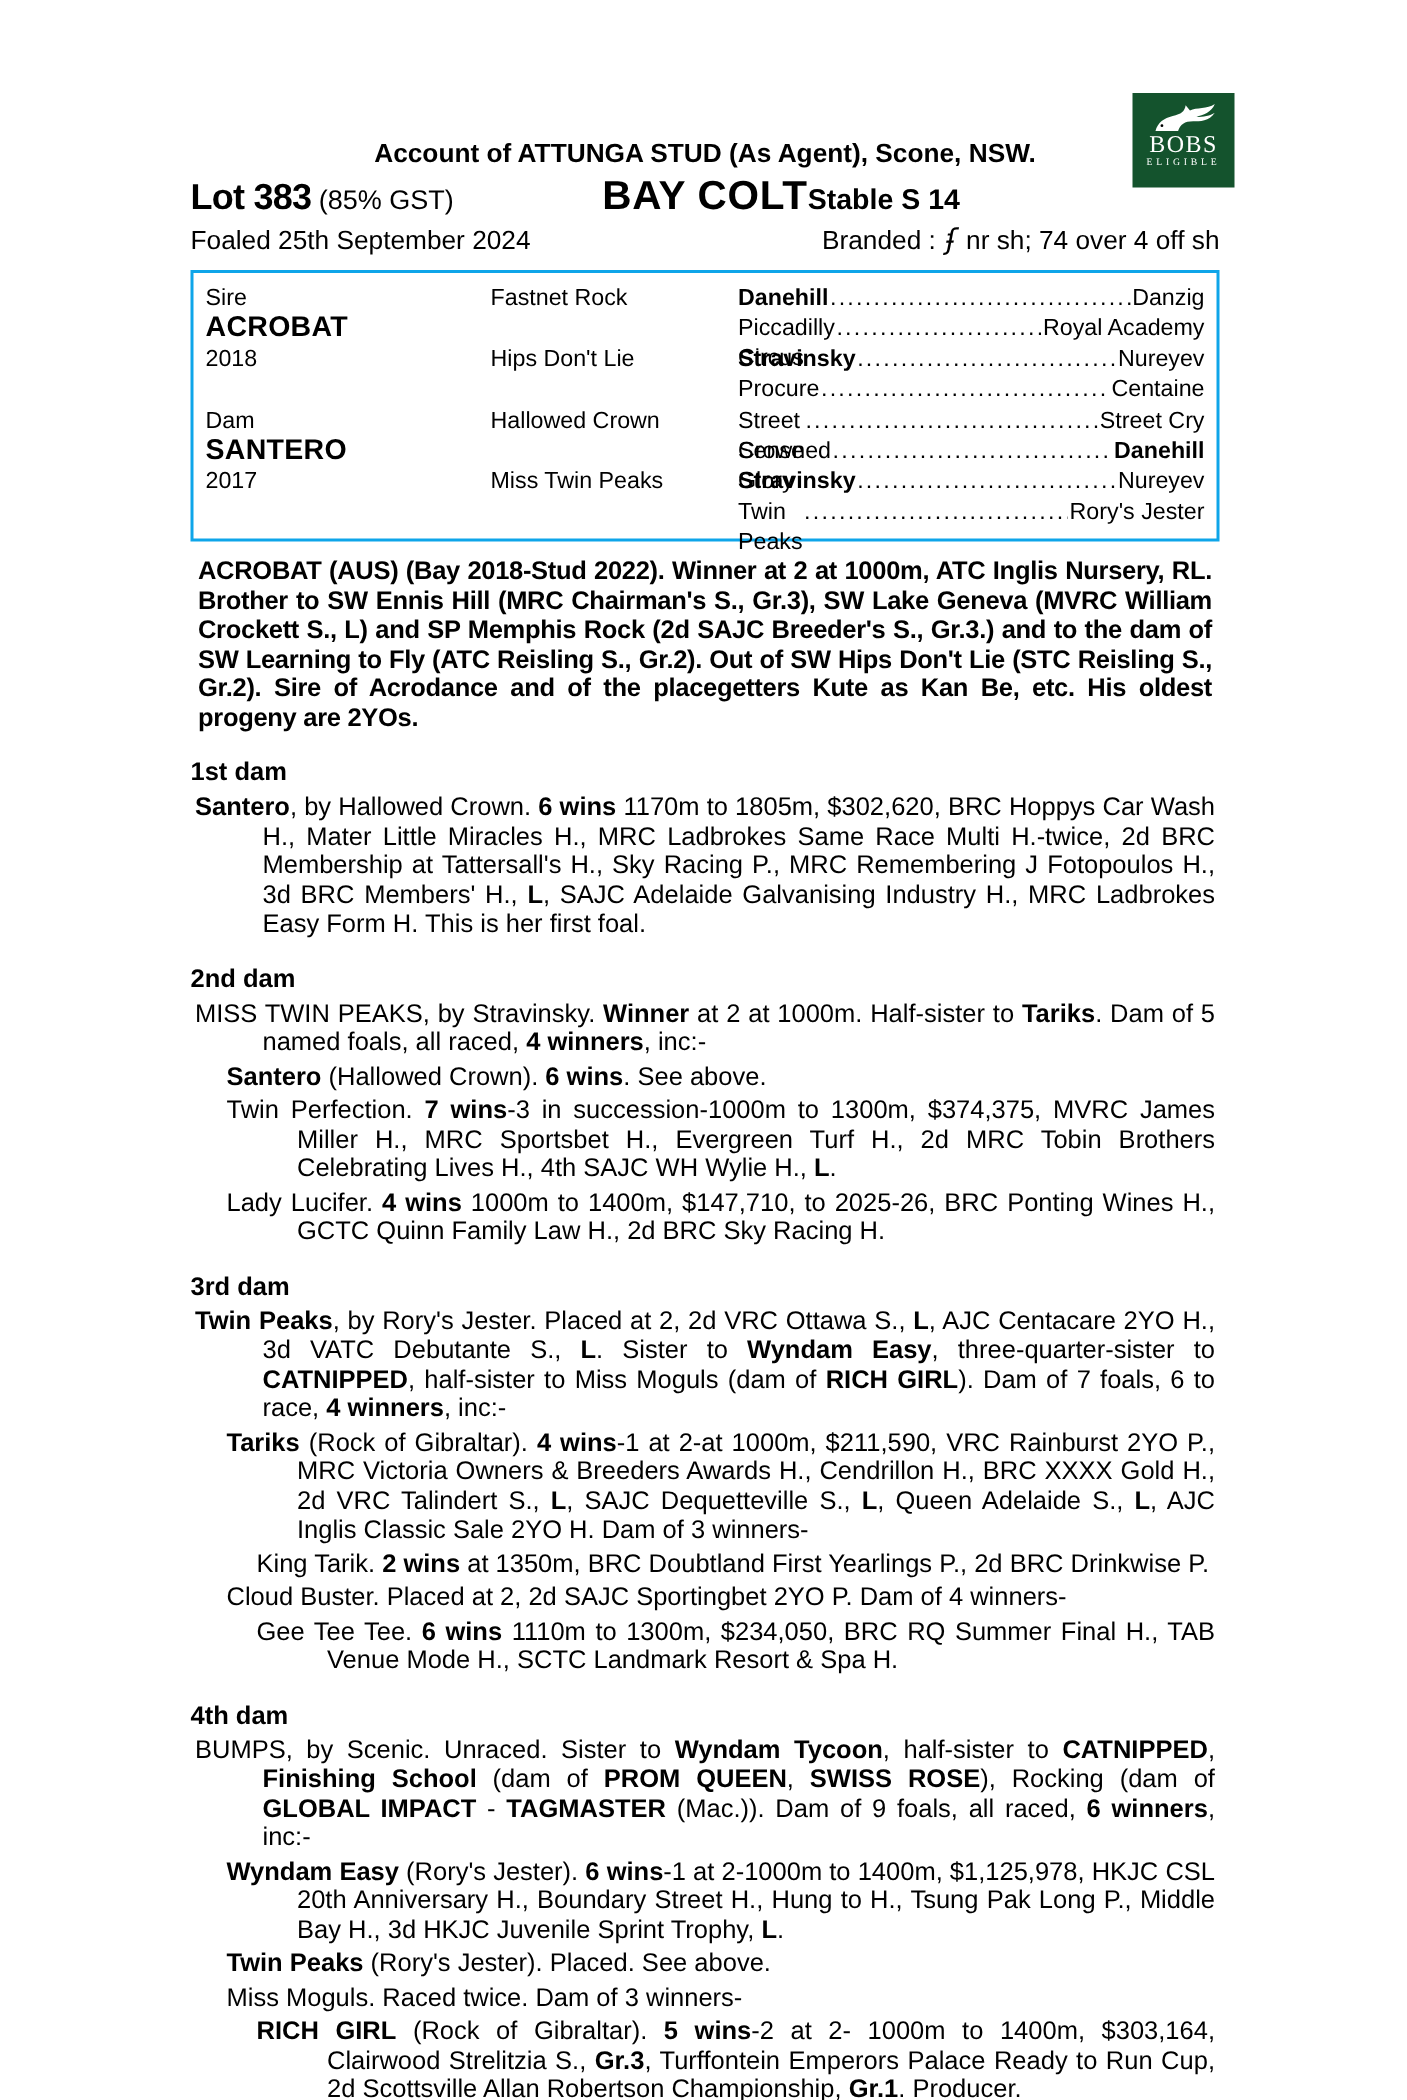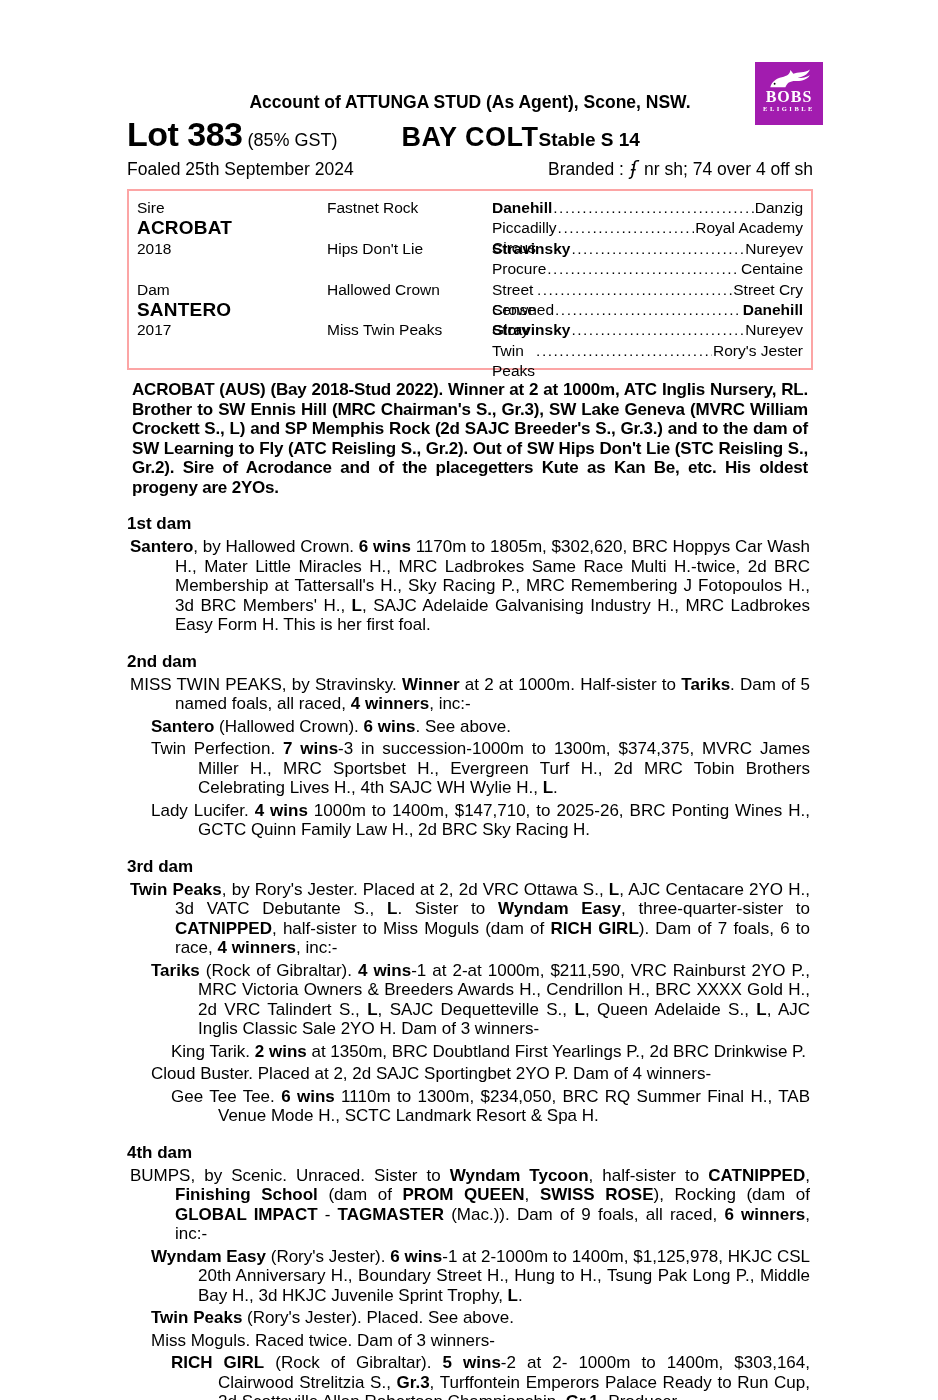--- a/index.html
+++ b/index.html
@@ -4,35 +4,35 @@
 <style>
   html,body{margin:0;padding:0;background:#fff;}
   body{width:938px;height:1400px;position:relative;font-family:"Liberation Sans",sans-serif;color:#000;overflow:hidden;}
   .page{position:relative;width:938px;height:1400px;}
   .content{position:absolute;left:127px;top:0;width:686px;}
 
   
   .account{padding-top:92px;text-align:center;font-weight:bold;font-size:17.5px;line-height:20px;}
   .lot-row{margin-top:3px;display:grid;grid-template-columns:1fr auto 1fr;align-items:baseline;}
   .lot-left{white-space:nowrap;}
-  .lot-num{font-weight:bold;font-size:34px;letter-spacing:-0.5px;margin-top:21px;}
+  .lot-num{font-weight:bold;font-size:24px;letter-spacing:-0.5px;margin-top:21px;}
   .gst{font-size:18px;margin-left:5px;}
   .big-title{font-weight:bold;font-size:27px;letter-spacing:0.5px;text-align:center;}
   .stable{font-weight:bold;font-size:19px;}
   .foal-row{margin-top:3px;display:flex;justify-content:space-between;align-items:baseline;font-size:17.5px;line-height:22px;gap:15px;}
   .brandmark{font-family:"DejaVu Sans",sans-serif;font-style:italic;font-size:19px;padding:0 2px;}
 
   
-  .bobs{position:absolute;top:62px;right:115px;width:68px;height:63px;background:#a21caf;color:#fff;text-align:center;overflow:hidden;font-weight:bold;}
+  .bobs{position:absolute;top:62px;right:115px;width:68px;height:63px;background:#14532d;color:#fff;text-align:center;overflow:hidden;}
   .bobs svg{display:block;margin:5px auto 0;}
   .bobs-title{font-family:"Liberation Serif",serif;font-size:16px;letter-spacing:1px;line-height:15px;}
   .bobs-sub{font-family:"Liberation Serif",serif;font-size:6.5px;letter-spacing:2.5px;line-height:9px;}
 
   
-  .ped{margin-top:9px;border:2px solid #fca5a5;padding:7px 8px;display:grid;
+  .ped{margin-top:9px;border:2px solid #0ea5e9;padding:7px 8px;display:grid;
        grid-template-columns:190px 165px 1fr;grid-auto-rows:20.4px;font-size:15.5px;line-height:20px;}
   .c1{grid-column:1;}.c2{grid-column:2;}.c3{grid-column:3;}
   .r1{grid-row:1;}.r2{grid-row:2;}.r3{grid-row:3;}.r4{grid-row:4;}
   .r5{grid-row:5;}.r6{grid-row:6;}.r7{grid-row:7;}.r8{grid-row:8;}
   .hname{font-weight:bold;font-size:19px;letter-spacing:0.2px;}
   .leader{display:flex;align-items:baseline;min-width:0;}
   .leader .dots{flex:1 1 auto;overflow:hidden;white-space:nowrap;margin:0 1px;}
   .leader .dots::after{content:"......................................................................";letter-spacing:1.5px;}
   .leader .rn{white-space:nowrap;}
   .b{font-weight:bold;}

